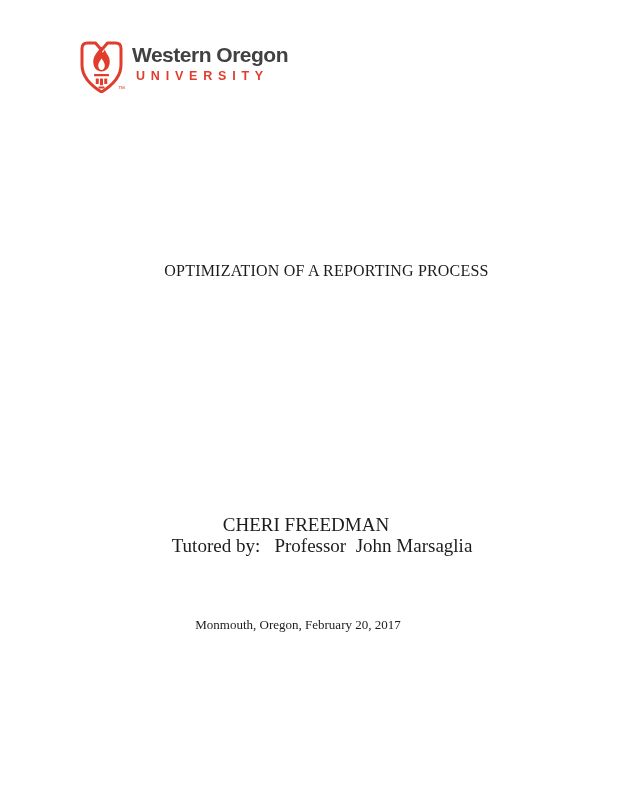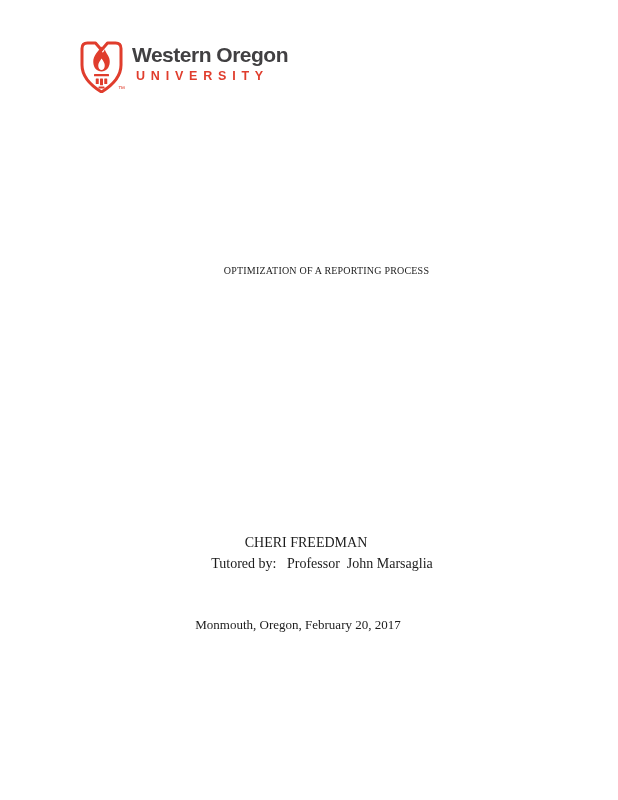--- a/index.html
+++ b/index.html
@@ -36,22 +36,22 @@
     margin-top:3px;margin-left:4px;
     font-size:12.5px;line-height:14px;font-weight:700;
     letter-spacing:5.8px;color:var(--red);white-space:nowrap;
   }
 
   
   .centerline{
     position:absolute;left:0;right:6px;
     text-align:center;
   }
-  .title-block{top:261px;font-size:10px;line-height:20px;letter-spacing:0.2px;padding-left:41px;}
-  .author-block{top:514px;font-size:14px;line-height:21px;margin-top:18px;}
+  .title-block{top:261px;font-size:16px;line-height:20px;letter-spacing:0.2px;padding-left:41px;}
+  .author-block{top:514px;font-size:19px;line-height:21px;}
   .advisor{white-space:pre;transform:translateX(16px);}
   .date-block{top:615px;font-size:13px;line-height:20px;transform:translateX(-8px);}
 </style>
 </head>
 <body>
 
 <div class="page">
 
   <div class="logo">
     <svg class="shield" viewBox="0 0 94 106" xmlns="http://www.w3.org/2000/svg" aria-hidden="true">

